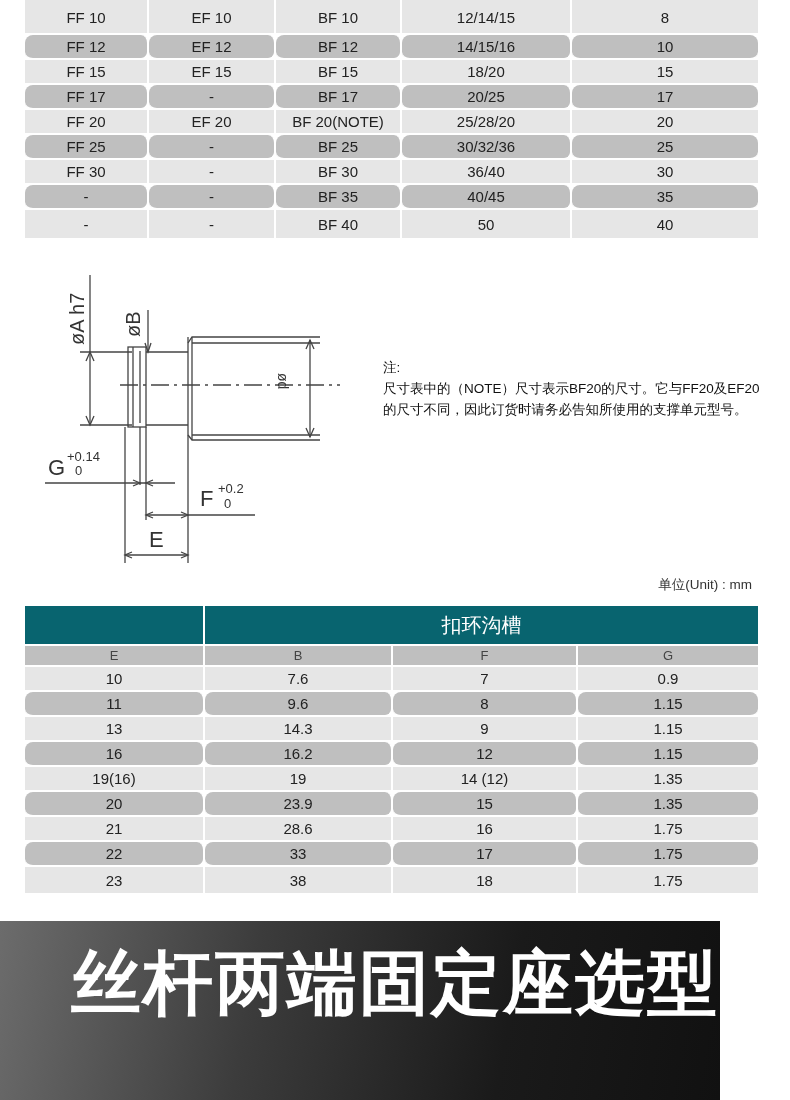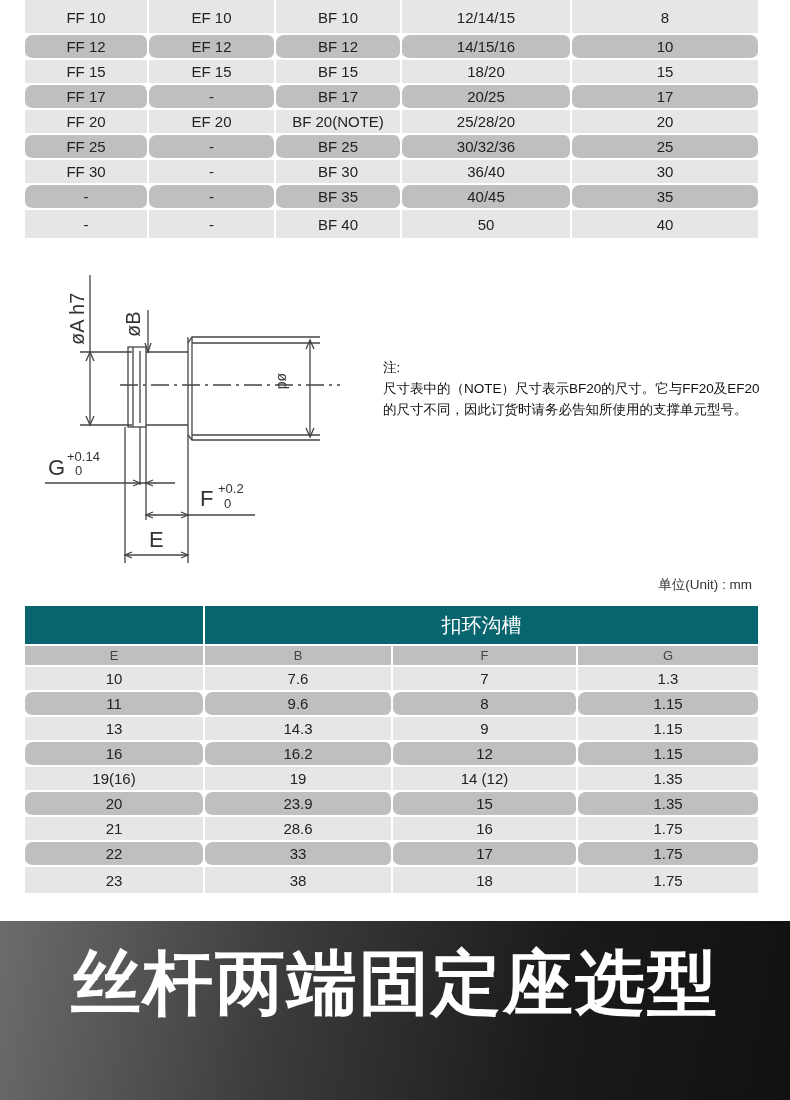--- a/index.html
+++ b/index.html
@@ -15,21 +15,21 @@
   #t1 tr:first-child td { height:31px; padding-top:2px; }
   #t1 tr:last-child td { height:28px; }
   .diagram { position:absolute; left:40px; top:265px; width:300px; height:300px; }
   .note { position:absolute; left:383px; top:357px; width:380px; font-size:13.5px; line-height:21px; color:#111; }
   .unit { position:absolute; right:38px; top:576px; font-size:13.5px; color:#333; }
   #t2 { left:25px; top:606px; width:733px; }
   #t2 .head td { background:#08646f; color:#fff; height:38px; font-size:20px; border-bottom:2px solid #fff; }
   #t2 .sub td { background:#bfbfbf; color:#444; height:19px; font-size:13px; }
   #t2 .row-light td, #t2 .row-dark td { height:23px; }
   #t2 tr:last-child td { height:26px;margin-top:8px; }
-  .banner { position:absolute; left:0; top:921px; width:790px; height:179px;
+  .banner { position:absolute; left:0; top:921px; width:720px; height:179px;
             background:linear-gradient(100deg, #6c6c6c 0%, #3c3c3c 35%, #1a1a1a 70%, #111 100%); }
   .banner-cn { position:absolute; left:0; width:790px; top:22px; text-align:center; color:#fff;
                font-size:70px; font-weight:bold; letter-spacing:2px; line-height:80px; }
   .banner-en { position:absolute; left:0; width:790px; top:116px; text-align:center; color:#fff;
                font-size:32px; line-height:40px; letter-spacing:0.5px; }
 </style>
 </head>
 <body>
 
 <table class="tbl" id="t1">
@@ -192,21 +192,21 @@
     <tr class="sub">
       <td>E</td>
       <td>B</td>
       <td>F</td>
       <td>G</td>
     </tr>
   <tr class="row-light">
         <td>10</td>
         <td>7.6</td>
         <td>7</td>
-        <td>1.3</td>
+        <td>0.9</td>
       </tr>
       <tr class="row-dark">
         <td>11</td>
         <td>9.6</td>
         <td>8</td>
         <td>1.15</td>
       </tr>
       <tr class="row-light">
         <td>13</td>
         <td>14.3</td>

